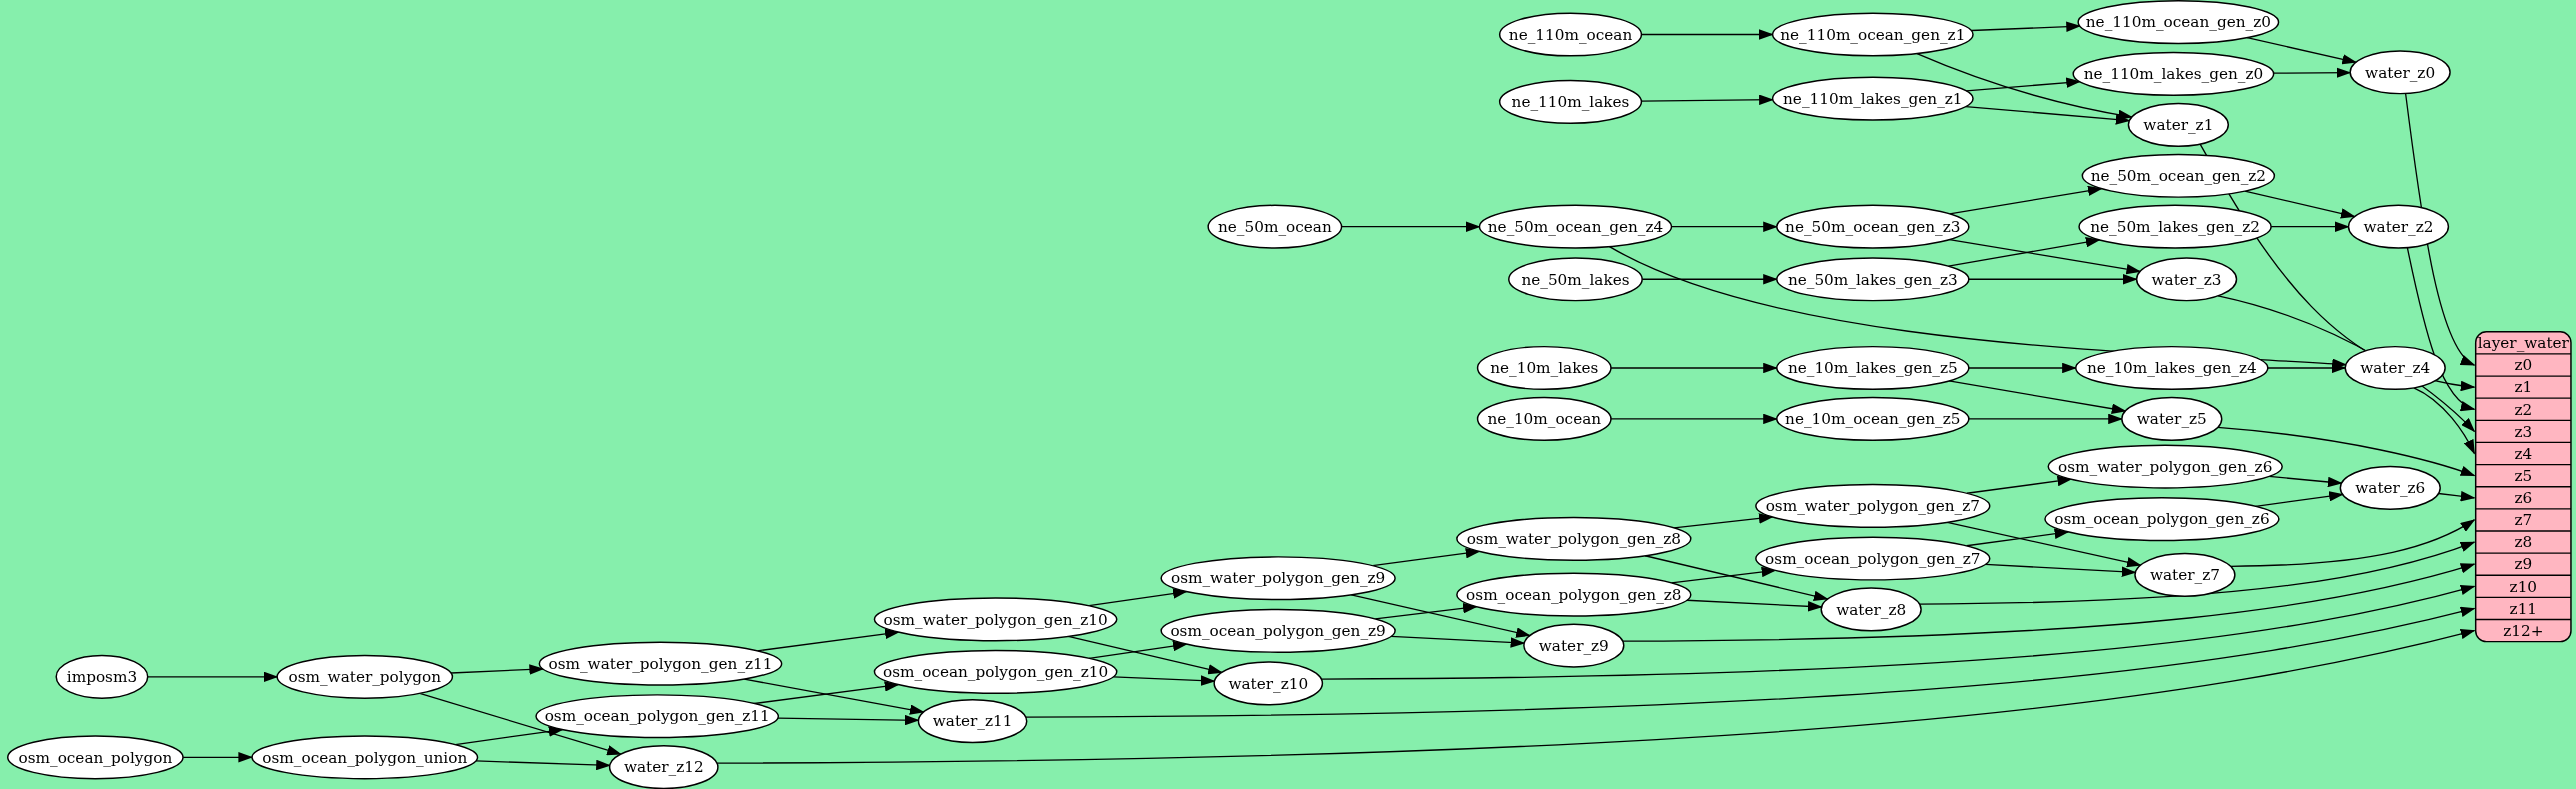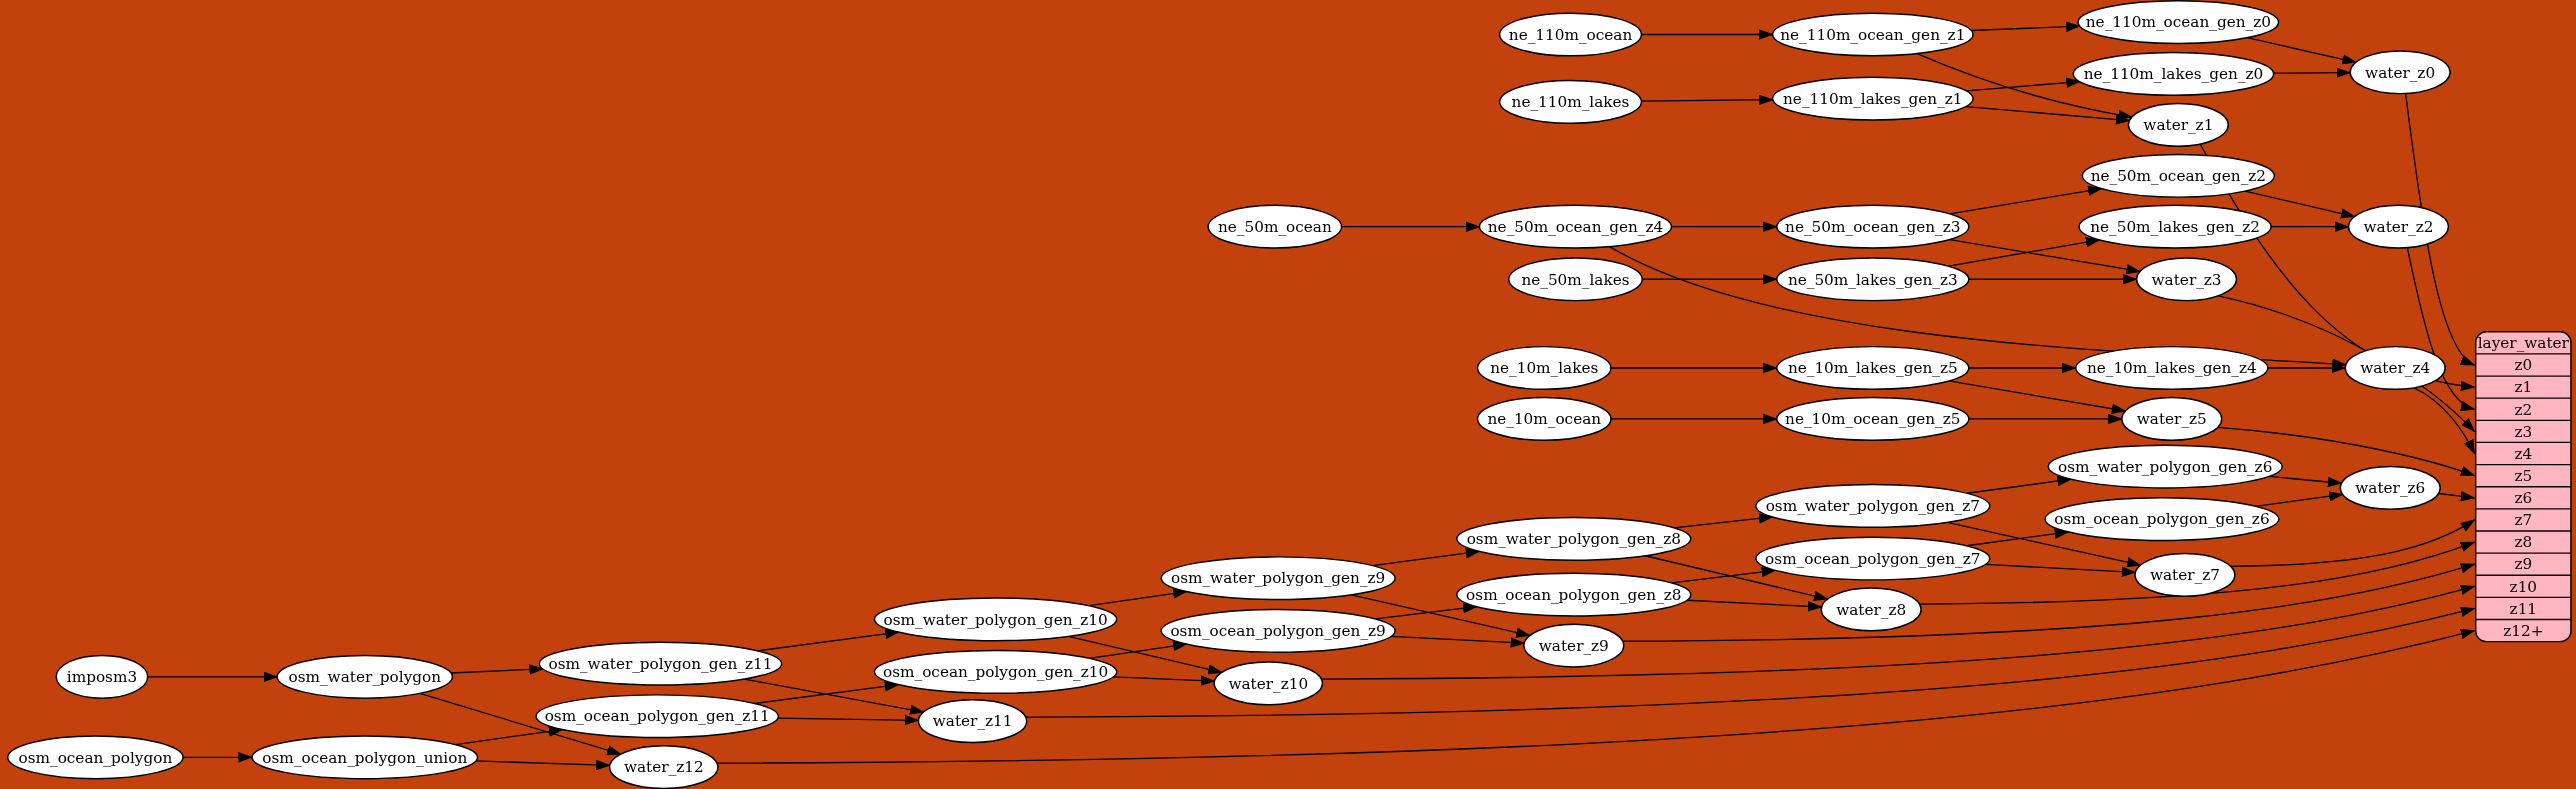--- a/index.html
+++ b/index.html
@@ -1,16 +1,16 @@
 <!DOCTYPE html>
 <html style="font-size:11.5px"><head>
 <meta charset="utf-8">
 <style>
   html, body { margin: 0; padding: 0; background: #ffffff; }
-  #stage { width: 2576px; height: 789px; position: relative; background: #c2410c; }
+  #stage { width: 2576px; height: 789px; position: relative; background: #86efac; }
   svg { display: block; }
   text {
     font-family: "DejaVu Serif", "Liberation Serif", serif;
     fill: #000000;
   }
   .node-label { font-size: 9.3px; }
   .table-label { font-size: 9.3px; }
 </style>
 </head>
 <body>

